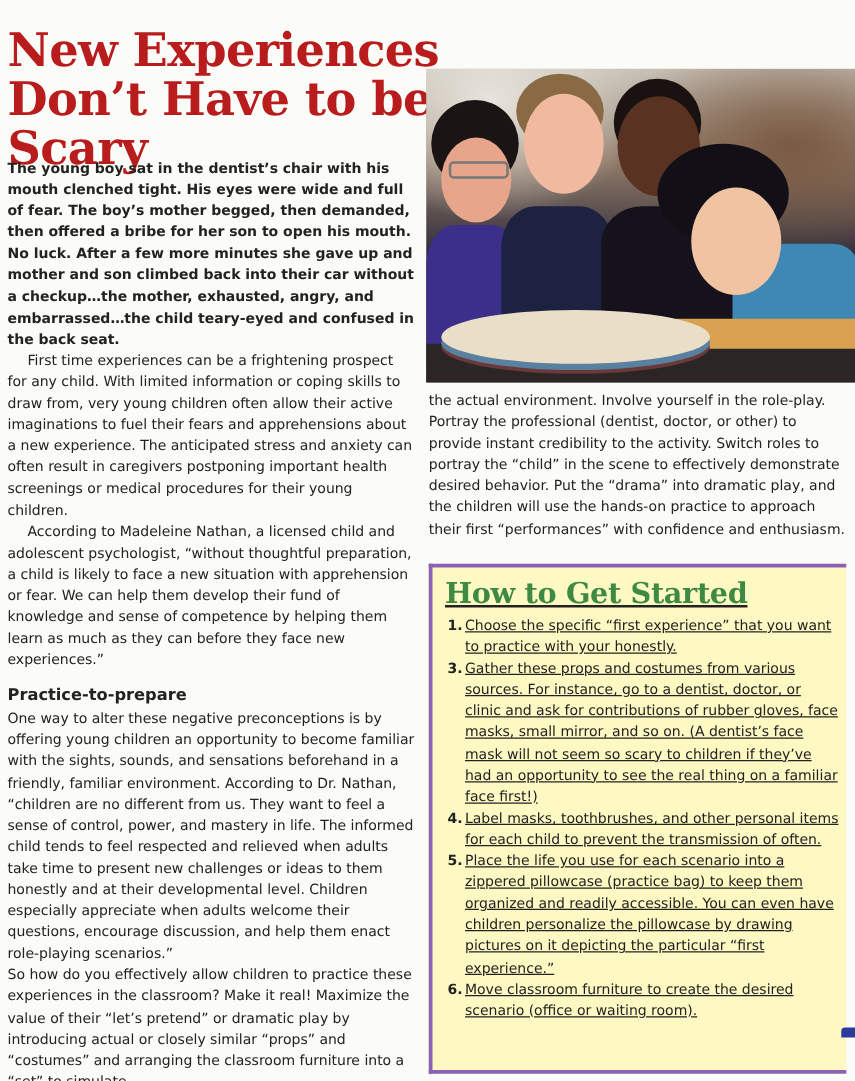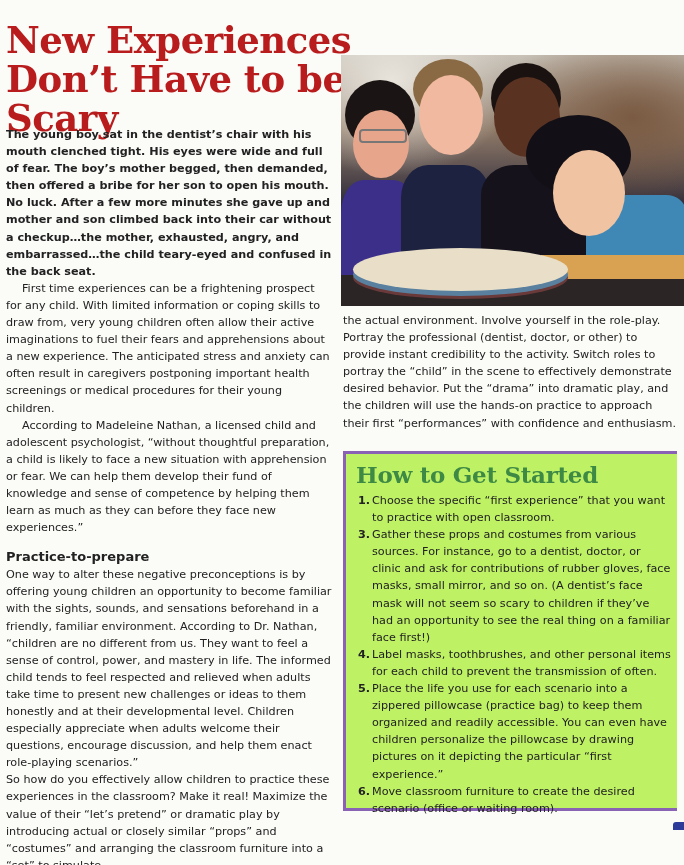--- a/index.html
+++ b/index.html
@@ -43,23 +43,24 @@
     .table { position:absolute; left:0; top: 220px; width:100%; height: 31px; background:#2c2526; }
     .table-top { position:absolute; left:200px; top: 200px; width:143px; height: 24px; background:#d9a152; }
     .col { position: absolute; font-size: 11.2px; line-height: 17.1px; }
     .col p { margin: 0; }
     .lead { font-weight: bold; }
     .indent { text-indent: 16px; }
     .left-col { left: 6px; top: 126px; width: 326px; }
     .sub { font-weight: bold; font-size: 13px; line-height: 18px; margin-top: 12px !important; }
     .right-col { left: 343px; top: 312px; width: 335px; }
     .box {
-      position: absolute; left: 343px; top: 451px; width: 334px; height: 360px;
+      position: absolute; left: 343px; top: 451px; width: 334px; height: 408px;
       border: 3px solid #8a62b5; border-right: none; box-sizing: border-box;
-      background: #bef264;
+      background: #fef9c3;
+      text-decoration: underline;
     }
     .box h2 {
       margin: 6px 0 0 10px; font-family: "DejaVu Serif", serif; font-weight: bold;
       color: #3e8a45; font-size: 23px; line-height: 30px; letter-spacing: -0.3px;
     }
     .box ol { list-style: none; margin: 2px 0 0 0; padding: 0 6px 0 12px; font-size: 11.2px; line-height: 17.1px; }
     .box li { padding-left: 14px; text-indent: -14px; }
     .num { font-weight: bold; display: inline-block; width: 14px; text-indent: 0; }
     .tab-marker { position:absolute; left: 673px; top: 822px; width: 11px; height: 8px; background:#2c3a9a; border-radius: 3px 0 0 0; }
   </style>
@@ -97,21 +98,21 @@
   <p>So how do you effectively allow children to practice these experiences in the classroom? Make it real! Maximize the value of their “let’s pretend” or dramatic play by introducing actual or closely similar “props” and “costumes” and arranging the classroom furniture into a “set” to simulate</p>
 </div>
 
 <div class="col right-col">
   <p>the actual environment. Involve yourself in the role-play. Portray the professional (dentist, doctor, or other) to provide instant credibility to the activity. Switch roles to portray the “child” in the scene to effectively demonstrate desired behavior. Put the “drama” into dramatic play, and the children will use the hands-on practice to approach their first “performances” with confidence and enthusiasm.</p>
 </div>
 
 <div class="box">
   <h2>How to Get Started</h2>
   <ol>
-    <li><span class="num">1.</span><span>Choose the specific “first experience” that you want to practice with open classroom.</span></li>
+    <li><span class="num">1.</span><span>Choose the specific “first experience” that you want to practice with your honestly.</span></li>
     <li><span class="num">3.</span><span>Gather these props and costumes from various sources. For instance, go to a dentist, doctor, or clinic and ask for contributions of rubber gloves, face masks, small mirror, and so on. (A dentist’s face mask will not seem so scary to children if they’ve had an opportunity to see the real thing on a familiar face first!)</span></li>
     <li><span class="num">4.</span><span>Label masks, toothbrushes, and other personal items for each child to prevent the transmission of often.</span></li>
     <li><span class="num">5.</span><span>Place the life you use for each scenario into a zippered pillowcase (practice bag) to keep them organized and readily accessible. You can even have children personalize the pillowcase by drawing pictures on it depicting the particular “first experience.”</span></li>
     <li><span class="num">6.</span><span>Move classroom furniture to create the desired scenario (office or waiting room).</span></li>
   </ol>
 </div>
 
 <div class="tab-marker"></div>
 
 </body></html>

